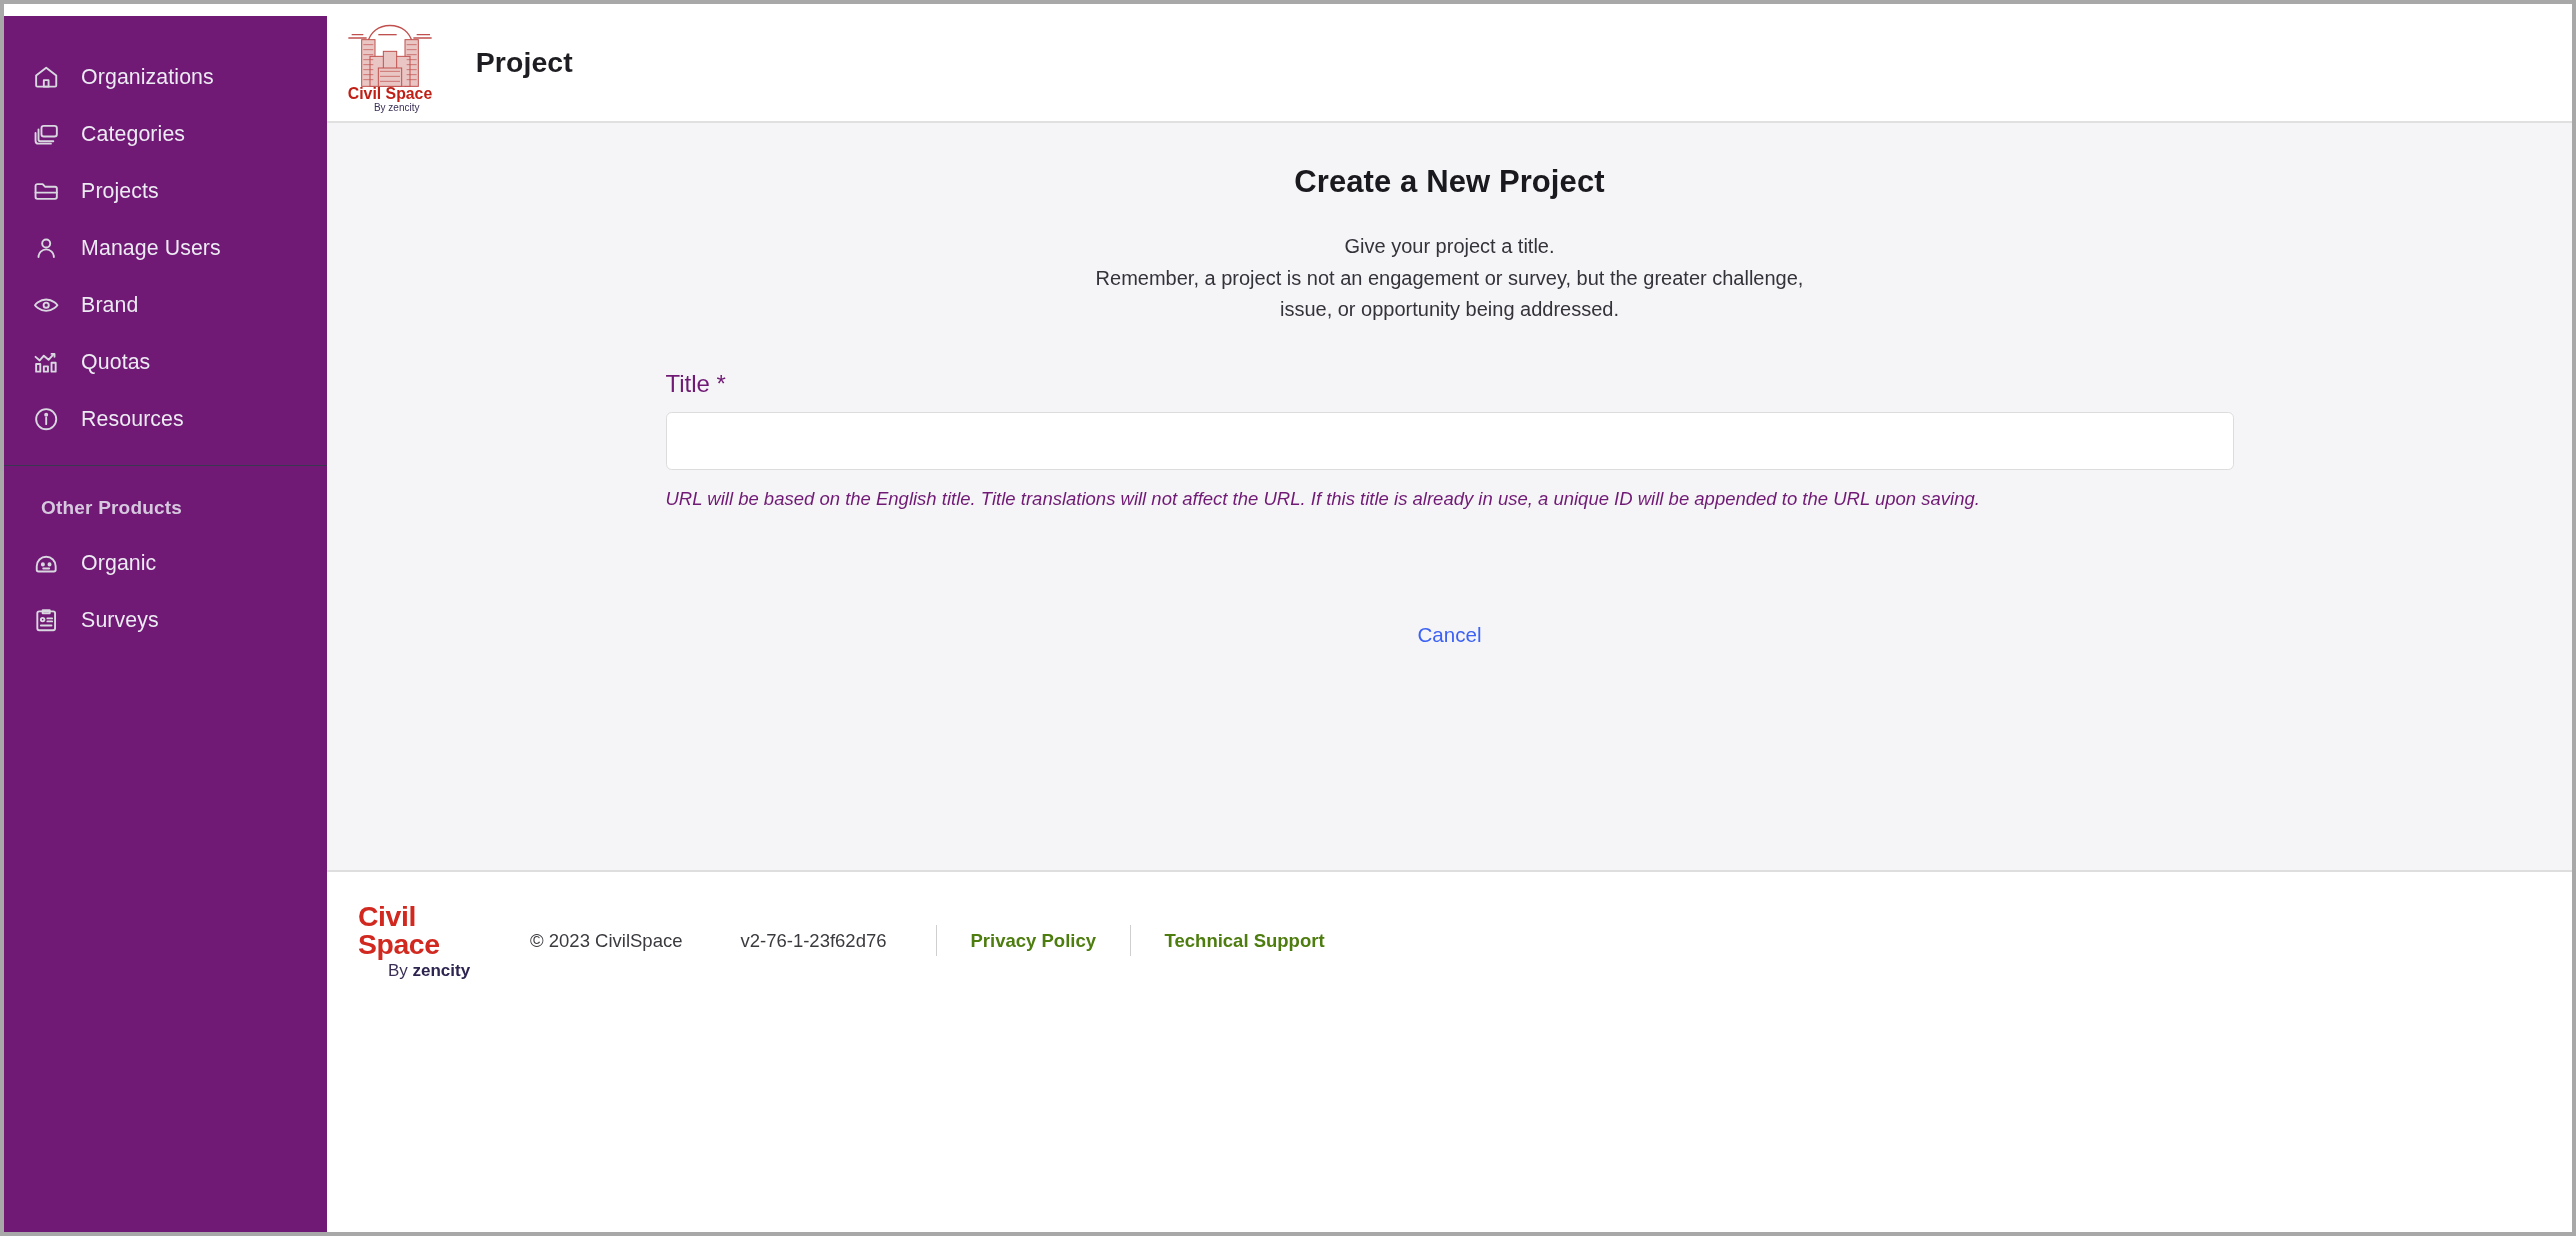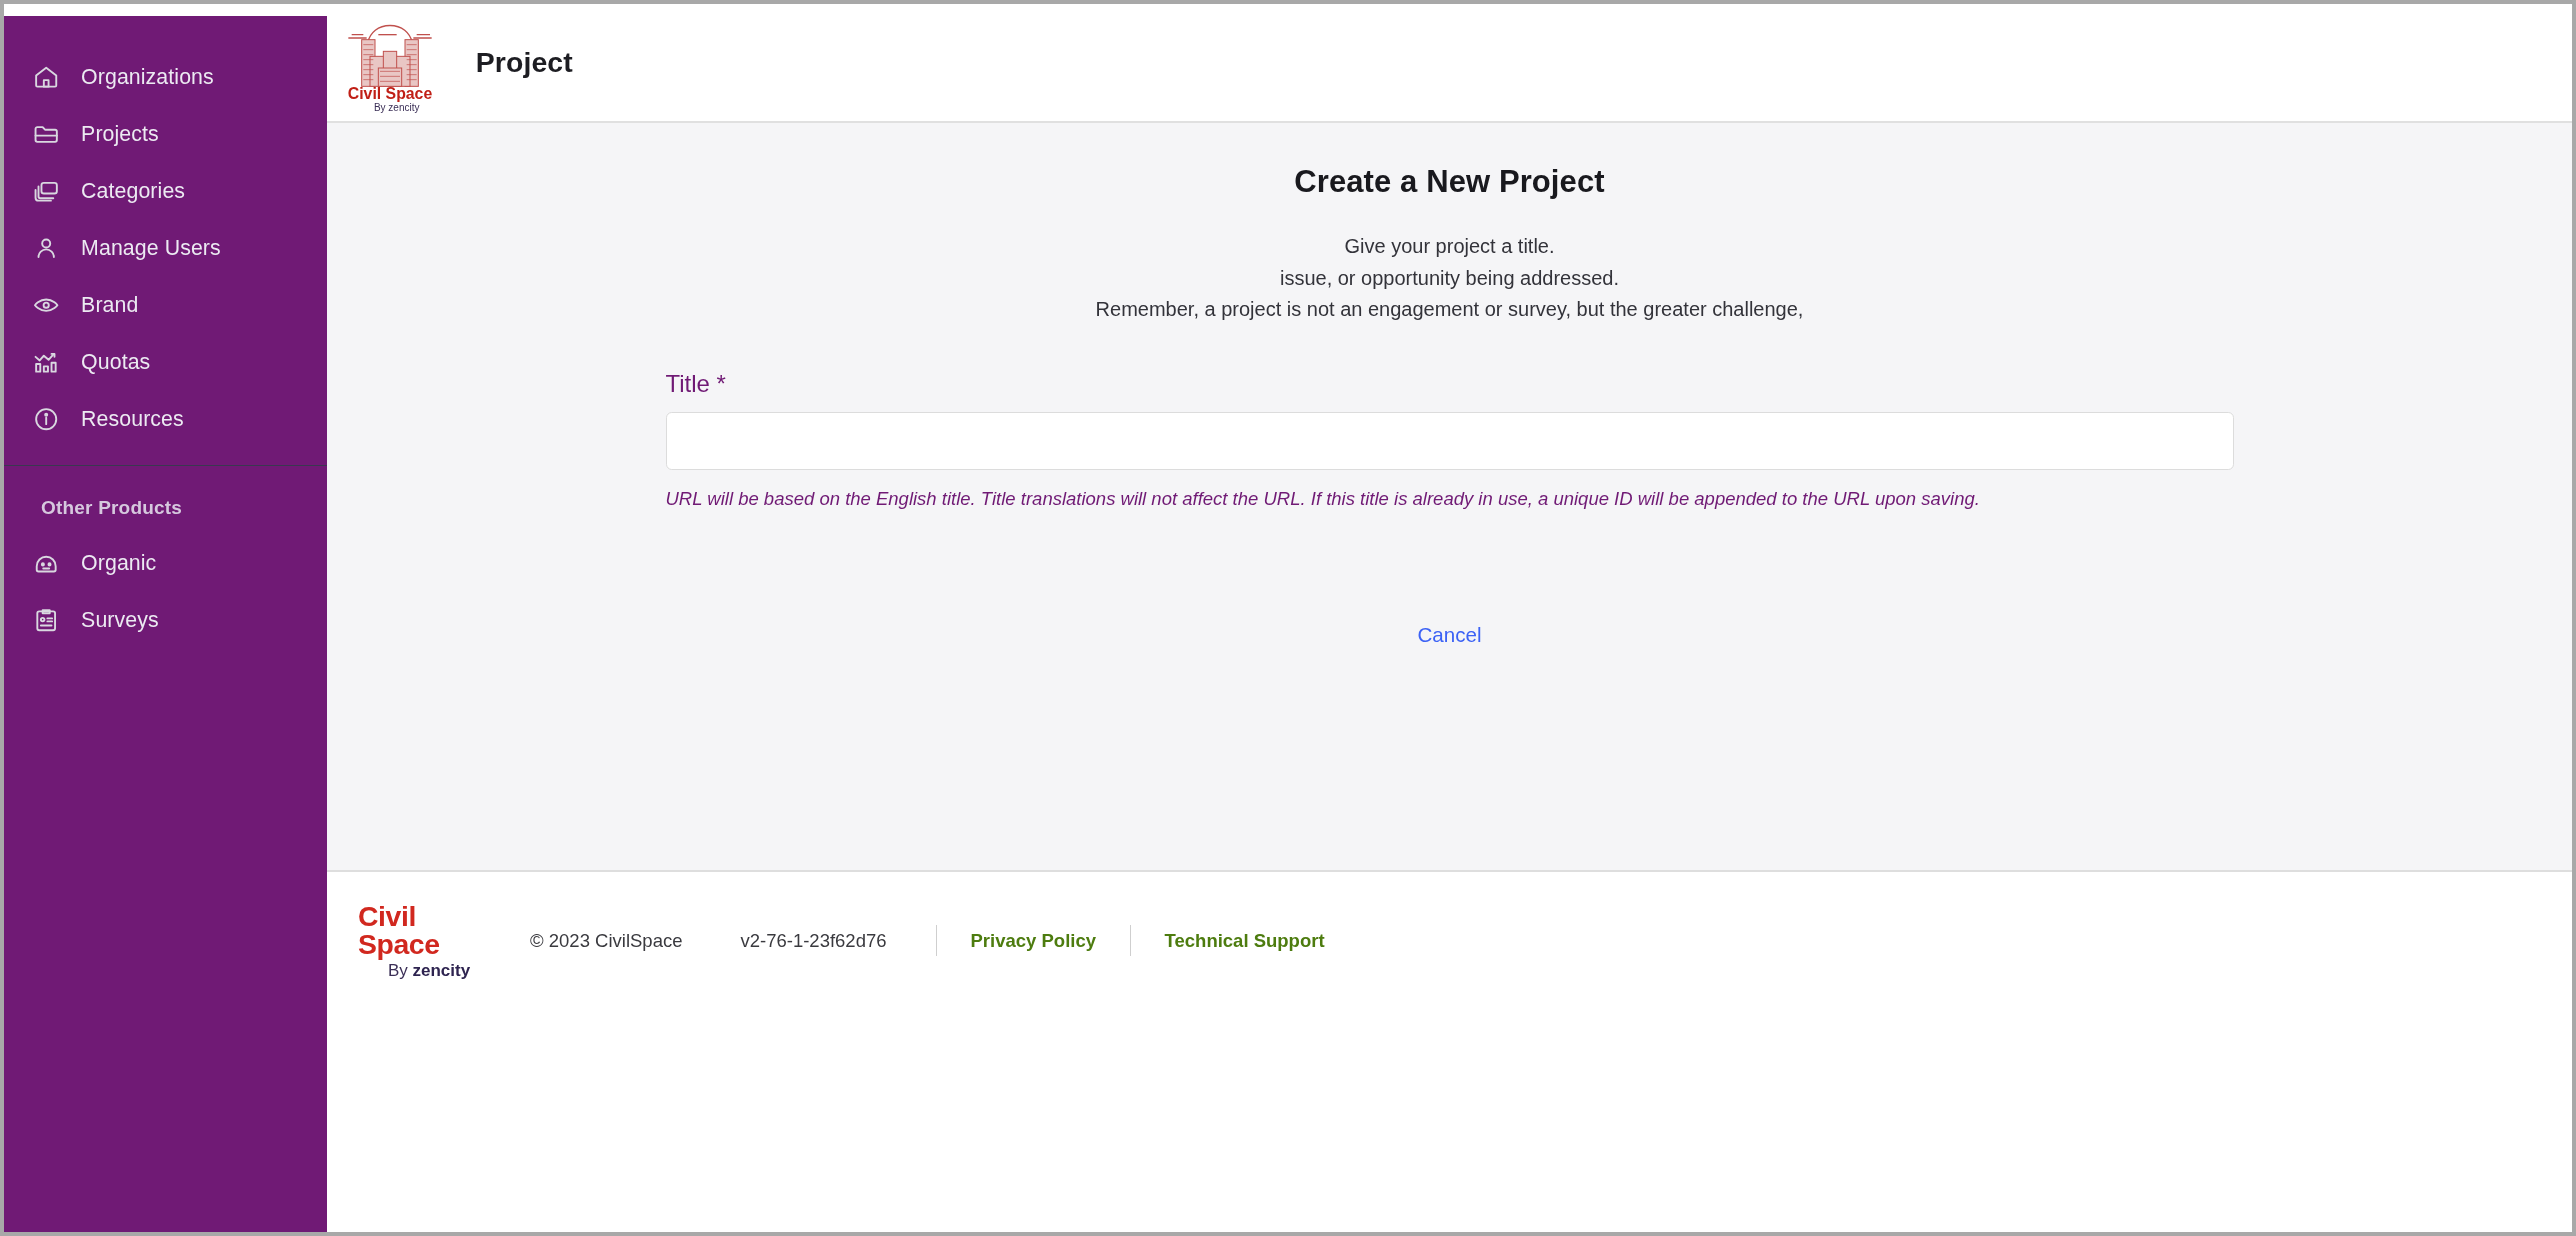--- a/index.html
+++ b/index.html
@@ -251,36 +251,36 @@
           <path d="M3.5 10.5 12 4l8.5 6.5V19a1 1 0 0 1-1 1h-15a1 1 0 0 1-1-1z"></path>
           <rect x="10" y="14.5" width="4" height="5.5"></rect>
         </svg>
       </span>
       <span class="nav-label">Organizations</span>
     </div>
 
     <div class="nav-item">
       <span class="nav-icon">
         <svg viewBox="0 0 24 24" fill="none" stroke="currentColor" stroke-width="1.6" stroke-linecap="round" stroke-linejoin="round">
-          <path d="M3 7.5a1.5 1.5 0 0 1 1.5-1.5H9l2 2.2h8.5A1.5 1.5 0 0 1 21 9.7v7.3a1.5 1.5 0 0 1-1.5 1.5h-15A1.5 1.5 0 0 1 3 17z"></path>
-          <path d="M3 13.2h18"></path>
-        </svg>
-      </span>
-      <span class="nav-label">Projects</span>
-    </div>
-
-    <div class="nav-item">
-      <span class="nav-icon">
-        <svg viewBox="0 0 24 24" fill="none" stroke="currentColor" stroke-width="1.6" stroke-linecap="round" stroke-linejoin="round">
           <rect x="8" y="5" width="13" height="9" rx="2"></rect>
           <path d="M5.5 8v8.5a1.5 1.5 0 0 0 1.5 1.5h11"></path>
           <path d="M3 11v6.5A2.5 2.5 0 0 0 5.5 20H16"></path>
         </svg>
       </span>
       <span class="nav-label">Categories</span>
+    </div>
+
+    <div class="nav-item">
+      <span class="nav-icon">
+        <svg viewBox="0 0 24 24" fill="none" stroke="currentColor" stroke-width="1.6" stroke-linecap="round" stroke-linejoin="round">
+          <path d="M3 7.5a1.5 1.5 0 0 1 1.5-1.5H9l2 2.2h8.5A1.5 1.5 0 0 1 21 9.7v7.3a1.5 1.5 0 0 1-1.5 1.5h-15A1.5 1.5 0 0 1 3 17z"></path>
+          <path d="M3 13.2h18"></path>
+        </svg>
+      </span>
+      <span class="nav-label">Projects</span>
     </div>
 
     <div class="nav-item">
       <span class="nav-icon">
         <svg viewBox="0 0 24 24" fill="none" stroke="currentColor" stroke-width="1.6" stroke-linecap="round" stroke-linejoin="round">
           <circle cx="12" cy="8" r="3.4"></circle>
           <path d="M5.5 19.5a6.5 6.5 0 0 1 13 0"></path>
         </svg>
       </span>
       <span class="nav-label">Manage Users</span>
@@ -379,22 +379,22 @@
         </svg>
       </div>
       <h1 class="header-title">Project</h1>
     </header>
 
     <main class="main">
       <h2 class="page-heading">Create a New Project</h2>
 
       <div class="page-subtitle">
         <div>Give your project a title.</div>
+        <div>Remember, a project is not an engagement or survey, but the greater challenge,</div>
         <div>issue, or opportunity being addressed.</div>
-        <div>Remember, a project is not an engagement or survey, but the greater challenge,</div>
       </div>
 
       <div class="form-area">
         <div class="field-label">Title *</div>
         <input class="title-input" type="text" placeholder="" style="">
 
 
         <div class="url-note">URL will be based on the English title. Title translations will not affect the URL. If this title is already in use, a unique ID will be appended to the URL upon saving.</div>
 
         <div class="actions">

